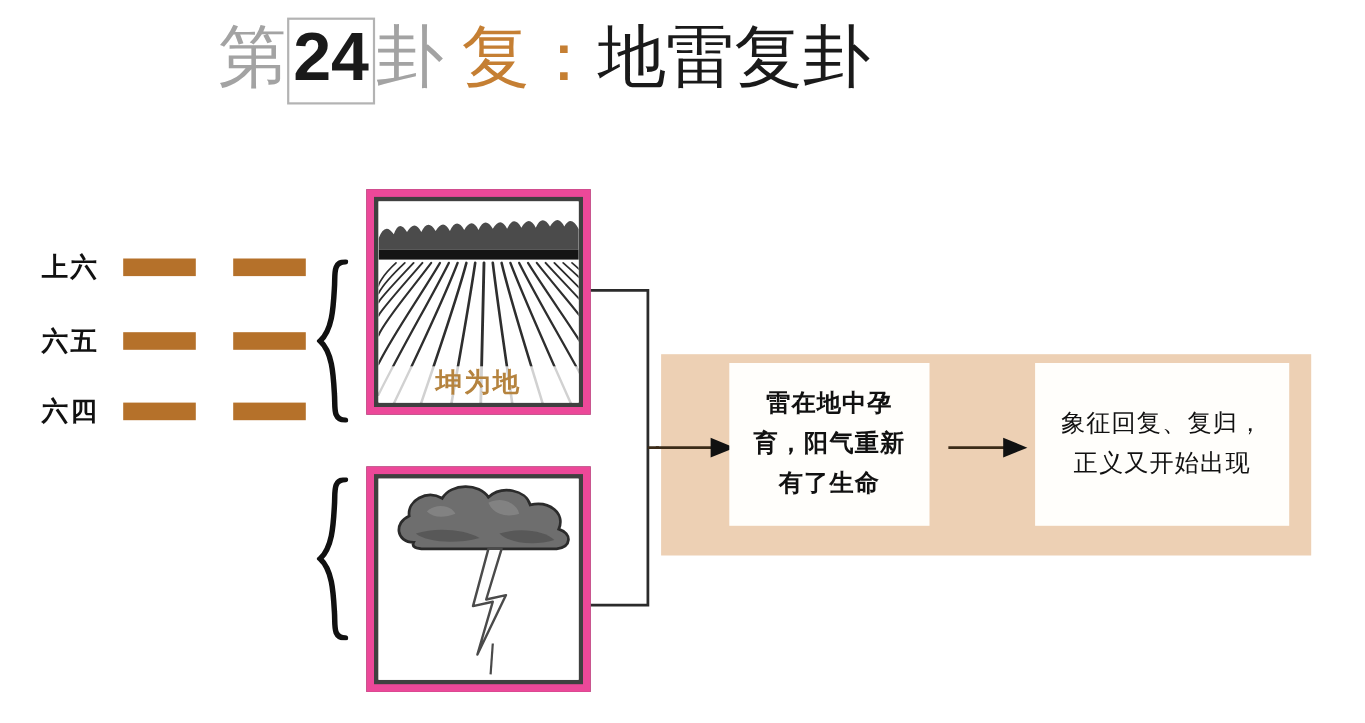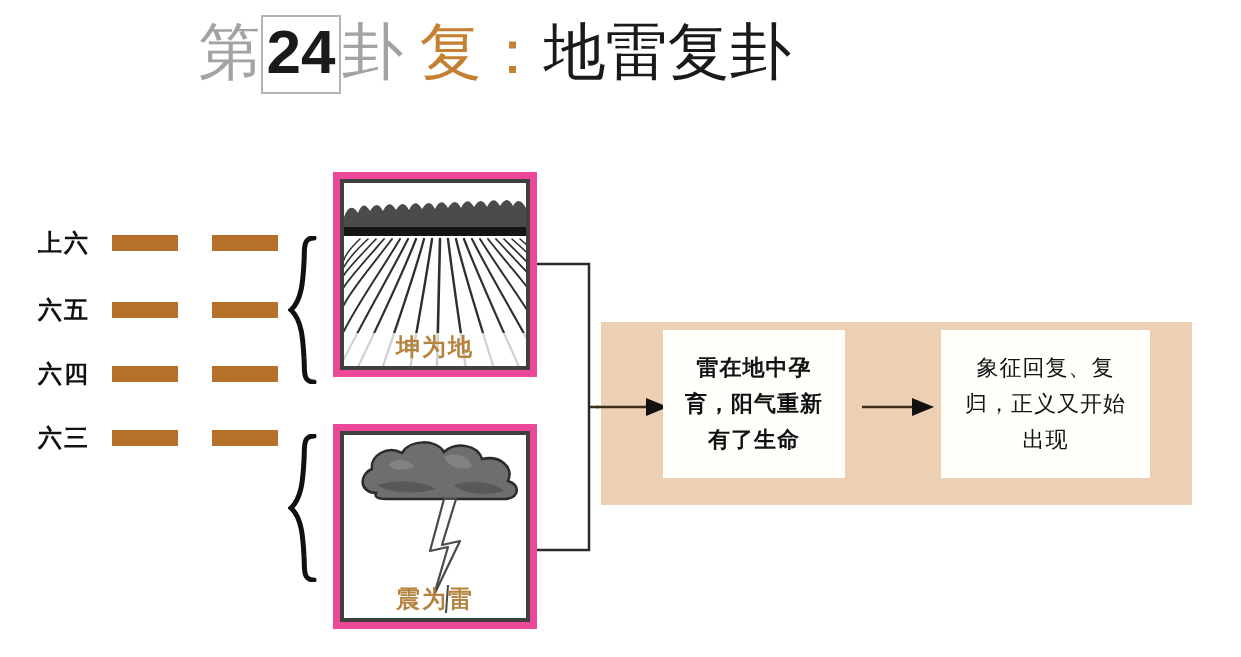--- a/index.html
+++ b/index.html
@@ -181,27 +181,20 @@
   </div>
 
   <div class="hex-row" style="top:141px;">
     <div class="hex-label">六四</div>
     <div class="hex-bar-wrap">
       <div class="hex-bar bar-yin-l"></div>
       <div class="hex-bar bar-yin-r"></div>
     </div>
   </div>
 
-  <div class="hex-row" style="top:205px;">
-    <div class="hex-label">六三</div>
-    <div class="hex-bar-wrap">
-      <div class="hex-bar bar-yin-l"></div>
-      <div class="hex-bar bar-yin-r"></div>
-    </div>
-  </div>
 
 
 </div>
 
 <div class="brace" style="left:288px; top:236px;">
   <svg width="40" height="148" viewBox="0 0 40 148">
     <path d="M26 2 C14 2, 17 14, 16 26 C15 44, 14 64, 3 74 C14 84, 15 104, 16 122 C17 134, 14 146, 26 146" fill="none" stroke="#111111" stroke-width="5" stroke-linecap="round"></path>
   </svg>
 </div>
 
@@ -269,21 +262,20 @@
         <path d="M44 30 C52 22, 66 24, 70 32 C60 36, 50 36, 44 30 Z" fill="#8a8a8a" opacity="0.7"></path>
         <path d="M100 22 C112 16, 126 22, 128 32 C116 36, 104 32, 100 22 Z" fill="#8a8a8a" opacity="0.7"></path>
         <path d="M34 50 C52 44, 78 46, 92 54 C70 60, 44 58, 34 50 Z" fill="#4a4a4a" opacity="0.6"></path>
         <path d="M110 50 C130 44, 152 48, 160 56 C140 62, 118 58, 110 50 Z" fill="#4a4a4a" opacity="0.6"></path>
       </g>
 
       <path d="M100 64 L86 116 L104 112 L90 160 L116 106 L98 110 L112 64 Z" fill="#fdfdfd" stroke="#4a4a4a" stroke-width="2.2" stroke-linejoin="round"></path>
       <path d="M104 150 L102 178" stroke="#4a4a4a" stroke-width="2" fill="none"></path>
     </svg>
   </div>
-  <div class="pic-caption">震为雷</div>
 </div>
 
 <div class="beige-panel"></div>
 
 <div class="conn" style="left:537px; top:262px;">
   <svg width="64" height="290" viewBox="0 0 64 290">
     <path d="M0 2 L52 2 L52 288 L0 288" fill="none" stroke="#2b2b2b" stroke-width="2.5"></path>
     <line x1="52" y1="145" x2="62" y2="145" stroke="#3b2b18" stroke-width="2.5"></line>
   </svg>
 </div>
@@ -299,15 +291,15 @@
   <div class="tb-text">雷在地中孕育，阳气重新有了生命</div>
 </div>
 
 <div class="conn" style="left:862px; top:396px;">
   <svg width="76" height="22" viewBox="0 0 76 22">
     <line x1="0" y1="11" x2="54" y2="11" stroke="#3b2b18" stroke-width="2.5"></line>
     <polygon points="50,2 72,11 50,20" fill="#111111"></polygon>
   </svg>
 </div>
 
-<div class="text-box" style="left:941px; top:330px; width:209px; height:148px;">
+<div class="text-box" style="left:941px; top:330px; width:231px; height:148px;">
   <div class="tb-text">象征回复、复归，正义又开始出现</div>
 </div>
 
 </body></html>

